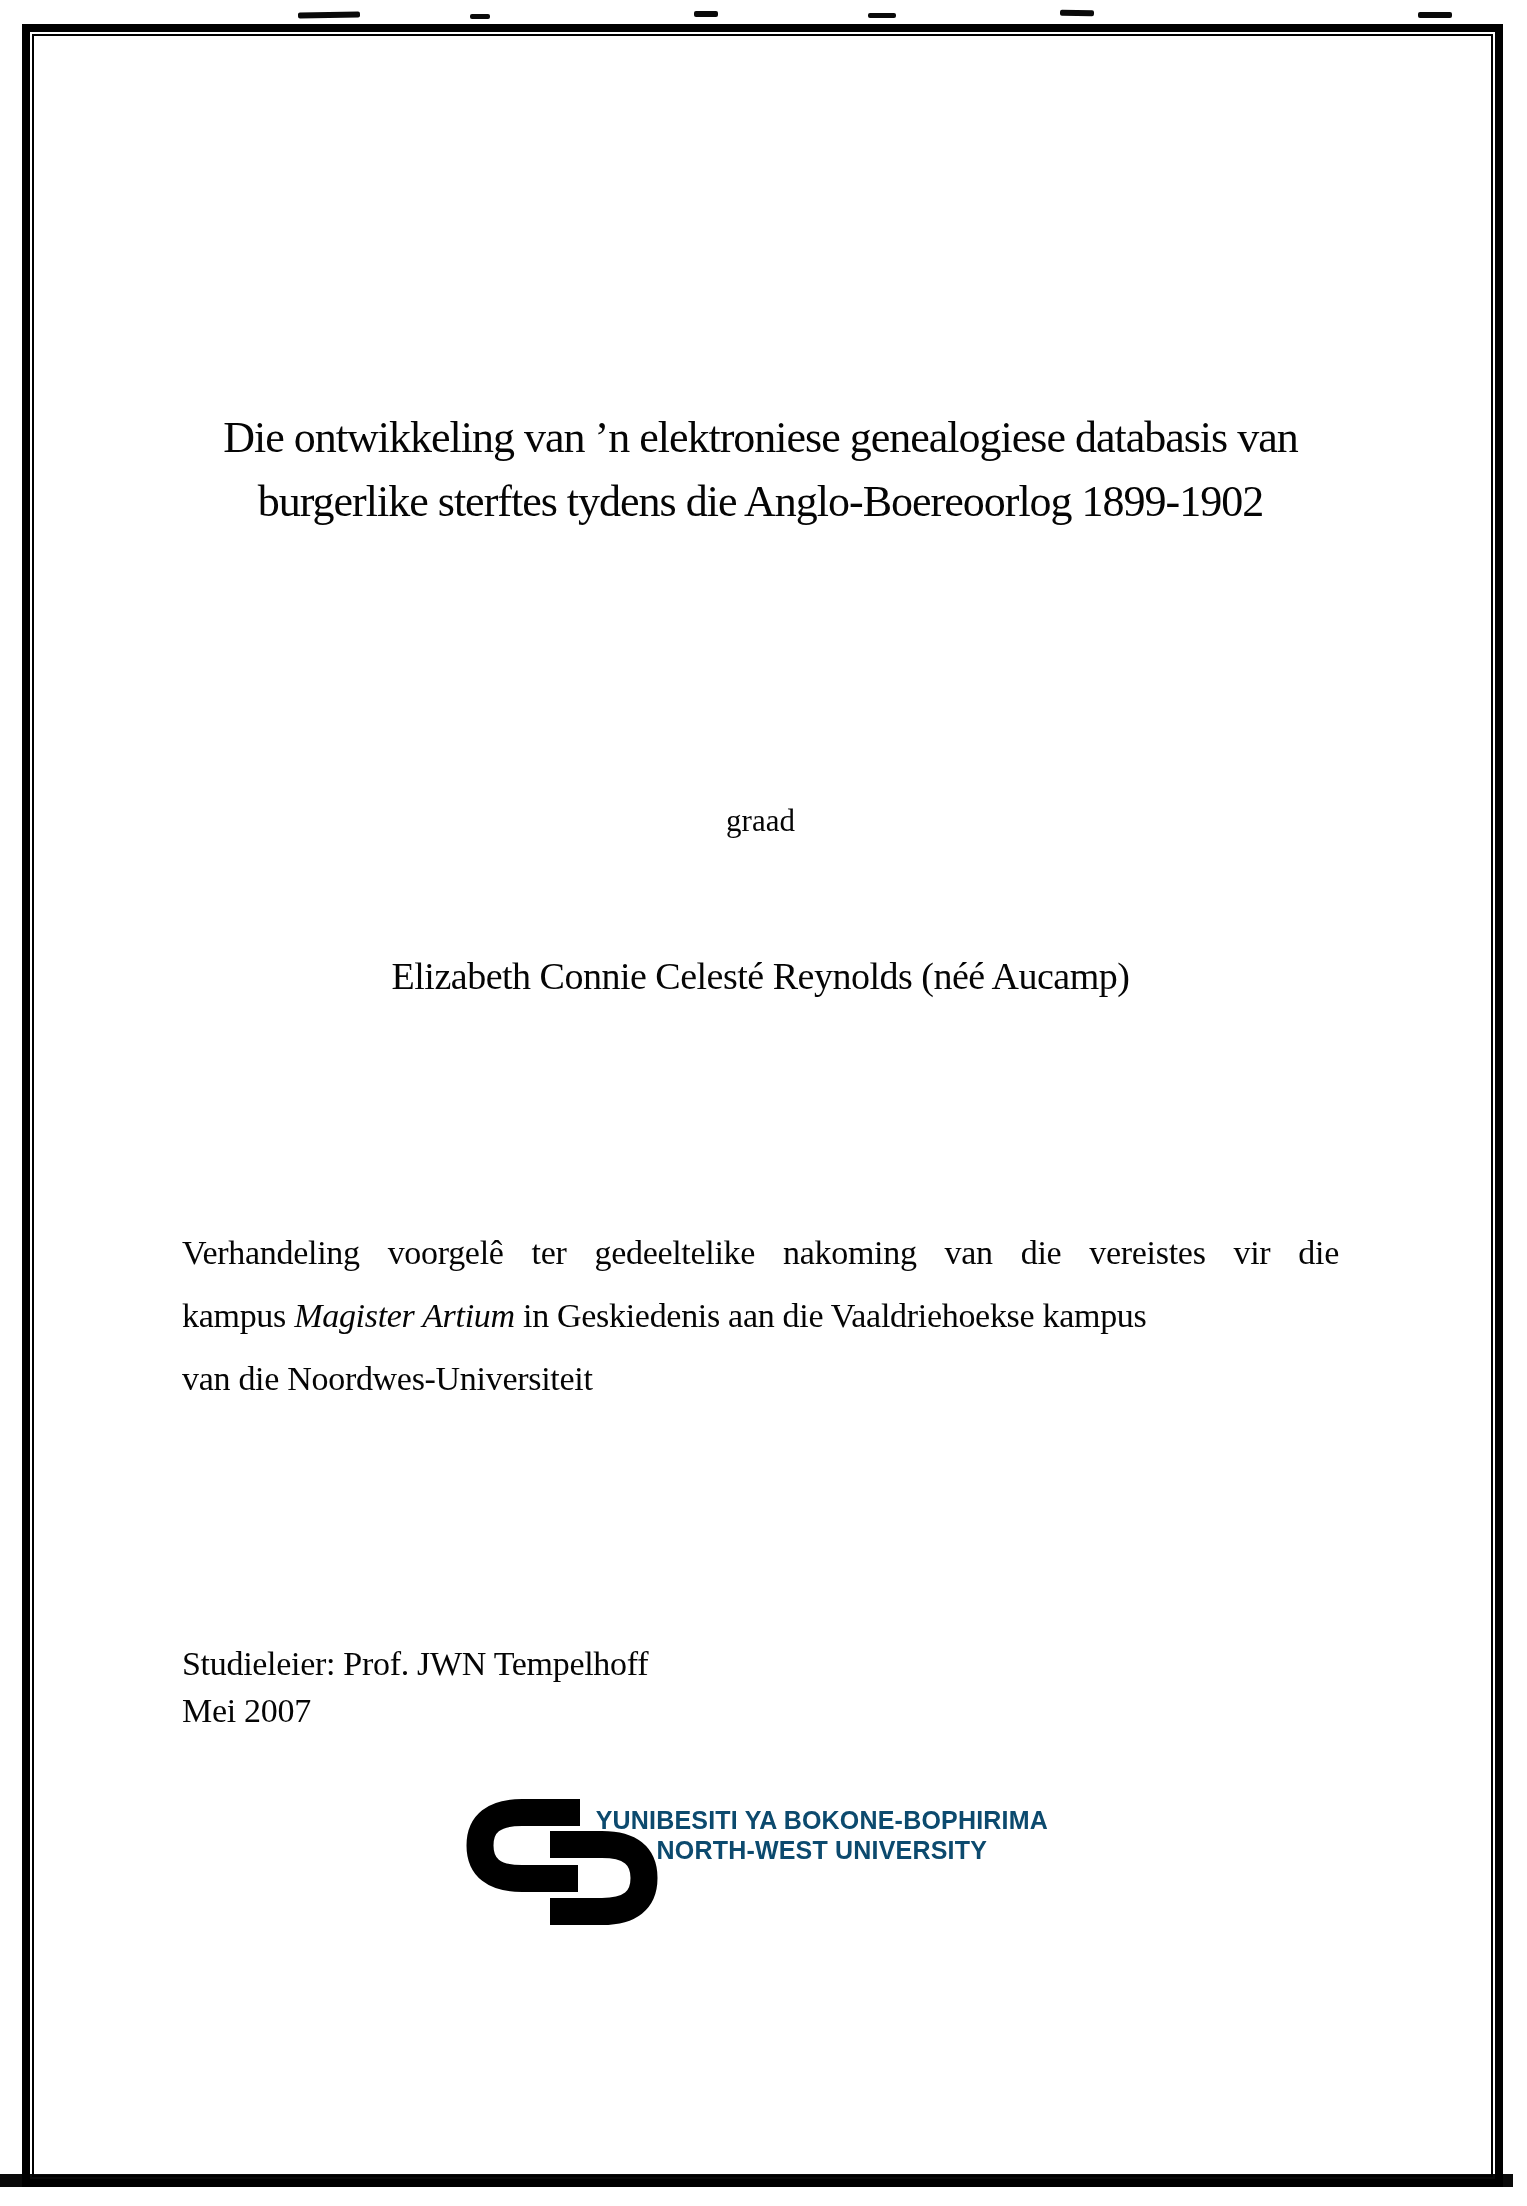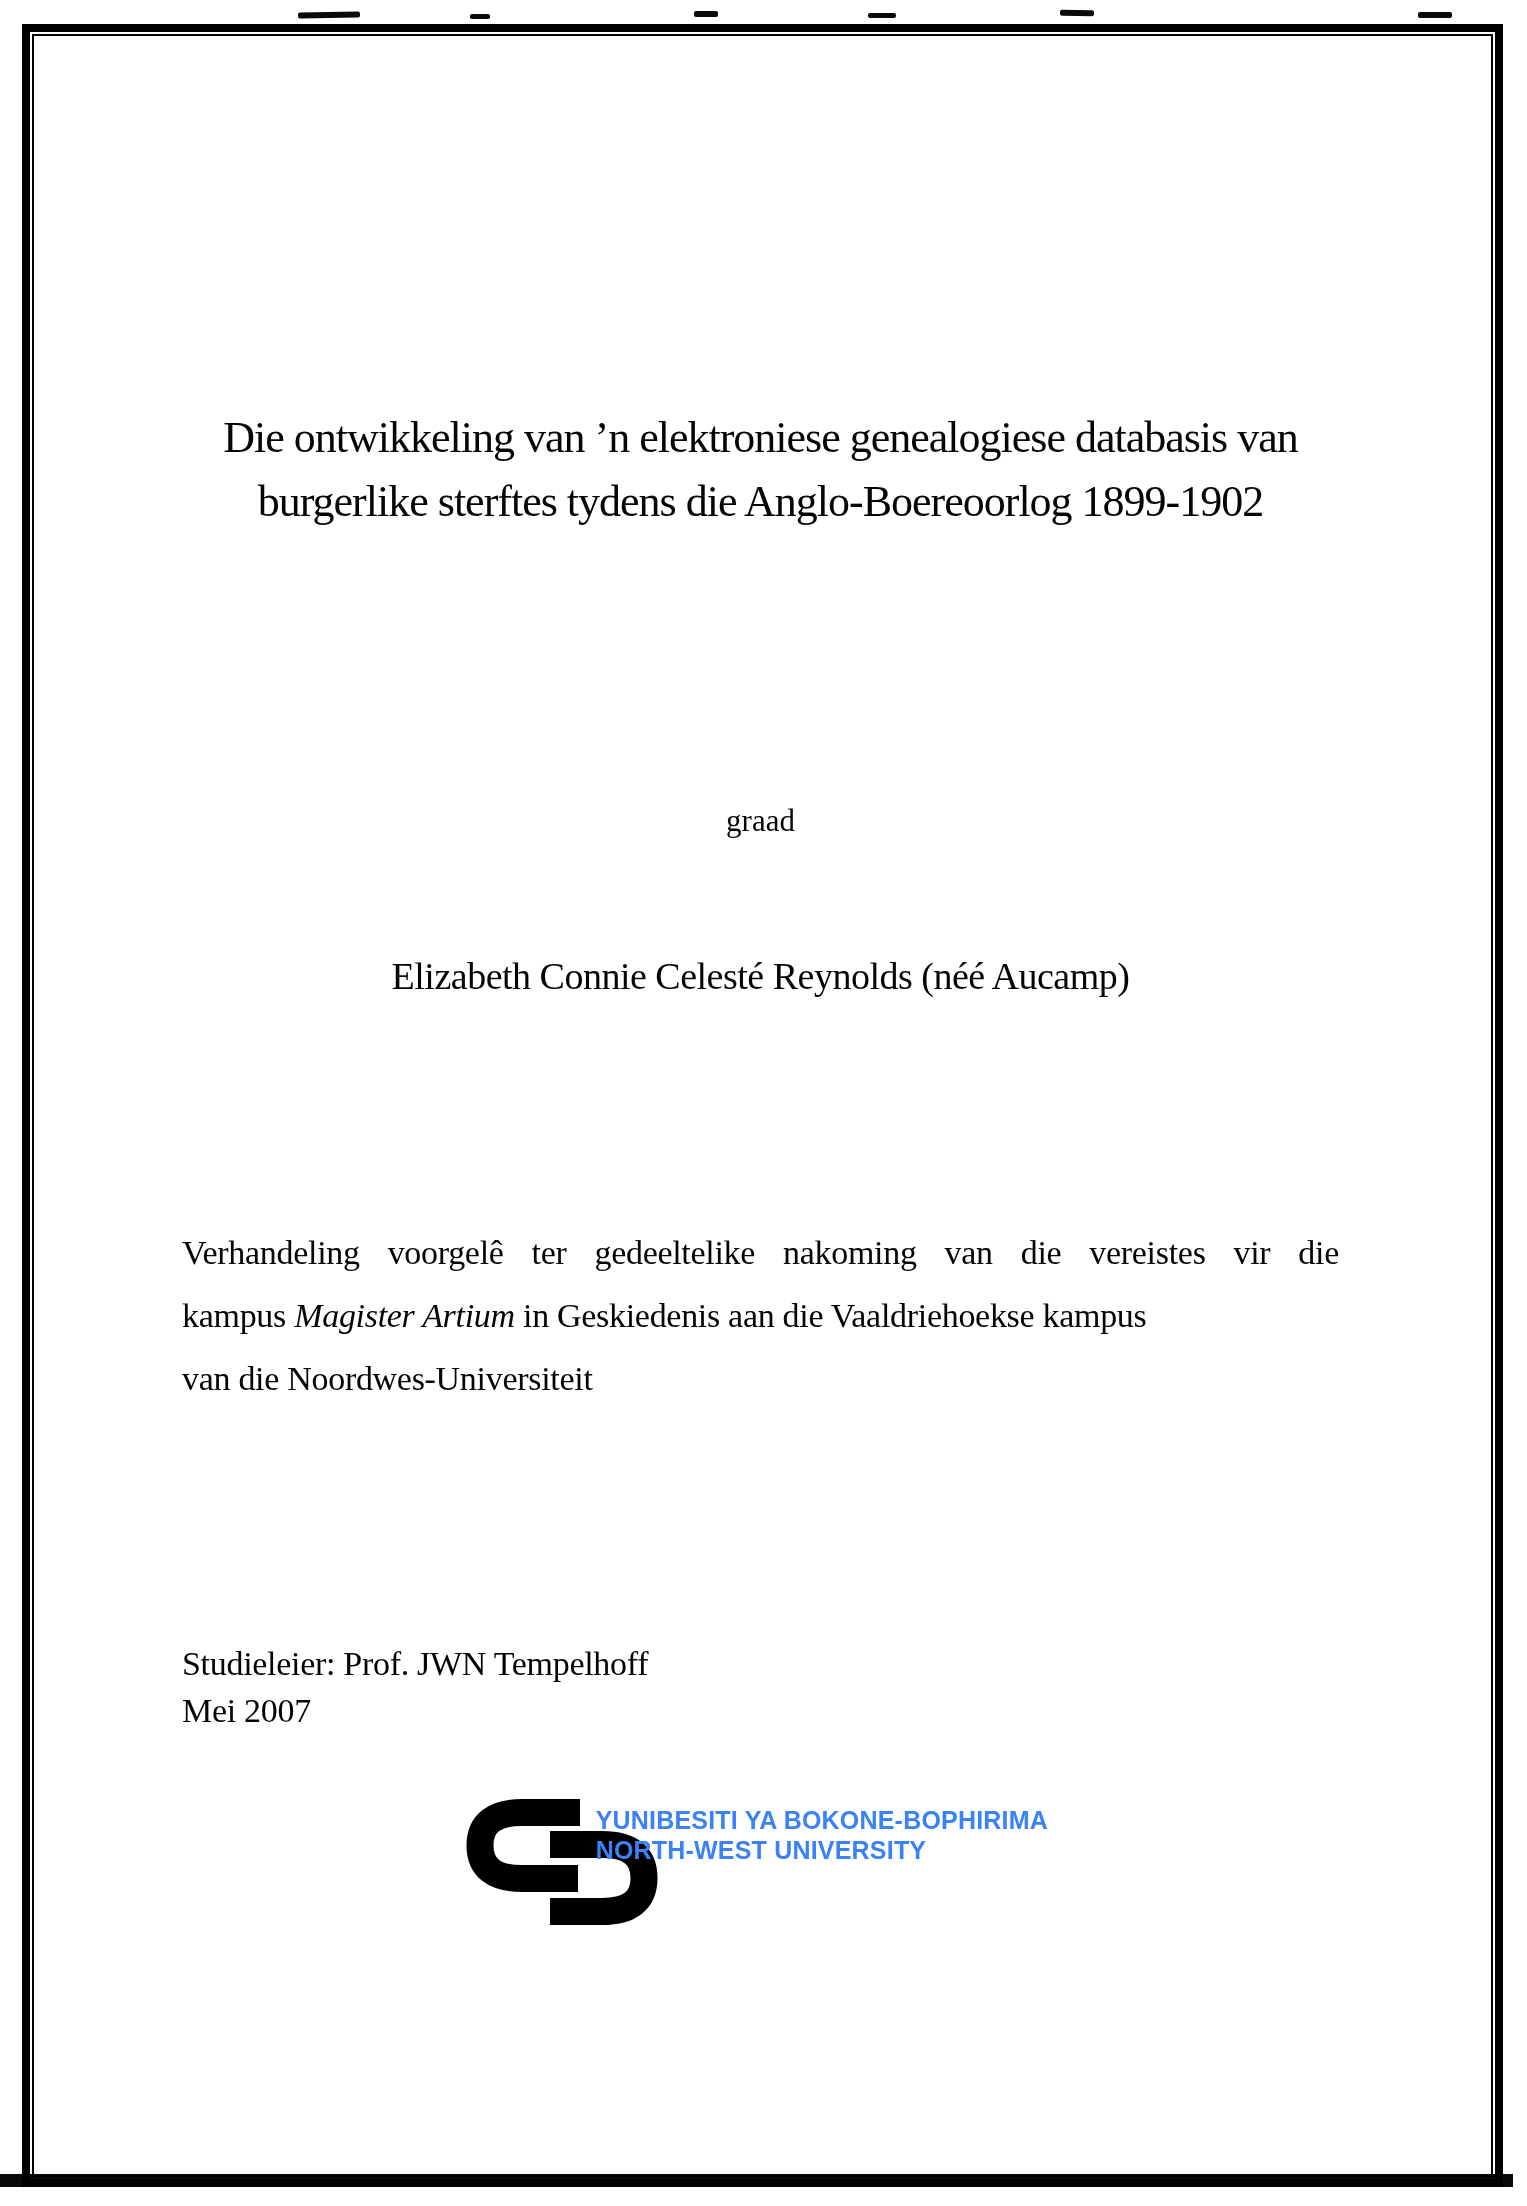--- a/index.html
+++ b/index.html
@@ -74,27 +74,27 @@
 
   .logo-mark {
     position: absolute;
     left: 464px; top: 1799px;
     width: 196px; height: 128px;
   }
   .logo-text {
     position: absolute;
     top: 1805px;
     right: 479px;
-    text-align: left;
+    text-align: center;
     font-family: "Liberation Sans", sans-serif;
     font-weight: 700;
     font-size: 25px;
     line-height: 30px;
     letter-spacing: 0.2px;
-    color: #3b82f6;
+    color: #0c4a6e;
     white-space: nowrap;
   }
 </style>
 </head>
 <body>
 
 <div class="page">
 
   <span class="smudge s1"></span>
   <span class="smudge s2"></span>

